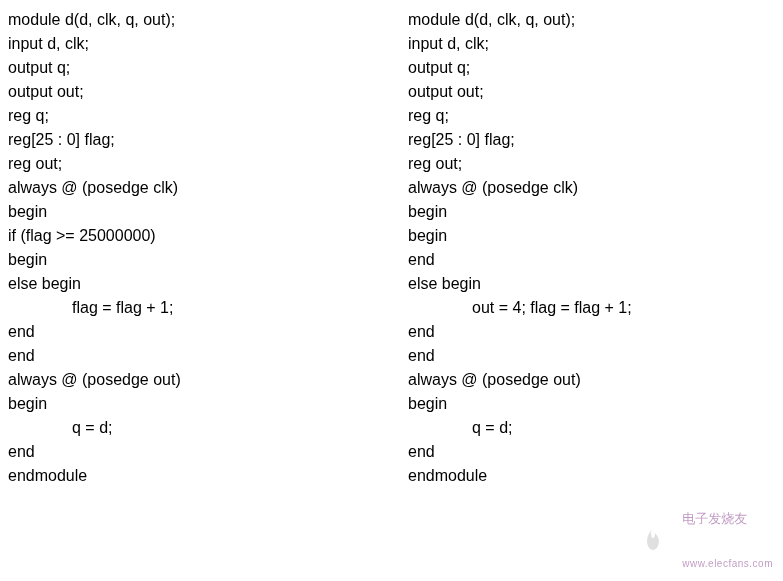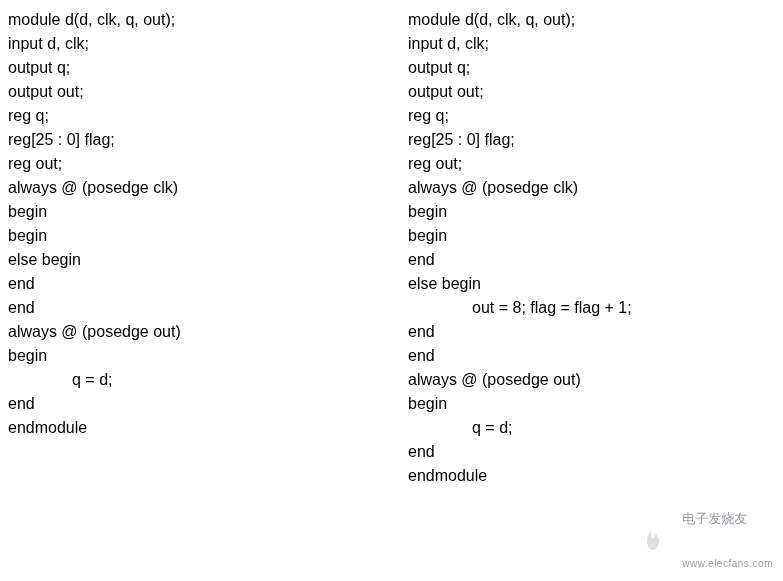--- a/index.html
+++ b/index.html
@@ -27,43 +27,45 @@
     .line { white-space: pre; }
     .indent1 { padding-left: 64px; }
     .watermark {
       position: absolute;
       bottom: 12px;
       right: 10px;
       display: flex;
       align-items: center;
       gap: 18px;
       opacity: 0.45;
-      color: #0f172a;
+      color: #701a75;
       font-size: 13px;
     }
     .watermark svg { flex-shrink: 0; }
     .watermark-text { display: flex; flex-direction: column; line-height: 1.1; }
     .watermark-sub { font-size: 10px; letter-spacing: 0.5px; margin-top: 32px; }
   </style>
 </head>
 <body>
 
 <div class="container">
   <div class="col col-left">
     <span class="line">module d(d, clk, q, out);</span>
     <span class="line">input d, clk;</span>
     <span class="line">output q;</span>
     <span class="line">output out;</span>
     <span class="line">reg q;</span>
     <span class="line">reg[25 : 0] flag;</span>
     <span class="line">reg out;</span>
     <span class="line">always @ (posedge clk)</span>
     <span class="line">begin</span>
+    <span class="line">if (flag &gt;= 25000000)</span>
     <span class="line">begin</span>
     <span class="line">else begin</span>
+    <span class="line indent1">flag = flag + 1;</span>
     <span class="line">end</span>
     <span class="line">end</span>
     <span class="line">always @ (posedge out)</span>
     <span class="line">begin</span>
     <span class="line indent1">q = d;</span>
     <span class="line">end</span>
     <span class="line">endmodule</span>
   </div>
 
   <div class="col col-right">
@@ -72,21 +74,21 @@
     <span class="line">output q;</span>
     <span class="line">output out;</span>
     <span class="line">reg q;</span>
     <span class="line">reg[25 : 0] flag;</span>
     <span class="line">reg out;</span>
     <span class="line">always @ (posedge clk)</span>
     <span class="line">begin</span>
     <span class="line">begin</span>
     <span class="line">end</span>
     <span class="line">else begin</span>
-    <span class="line indent1">out = 8; flag = flag + 1;</span>
+    <span class="line indent1">out = 4; flag = flag + 1;</span>
     <span class="line">end</span>
     <span class="line">end</span>
     <span class="line">always @ (posedge out)</span>
     <span class="line">begin</span>
     <span class="line indent1">q = d;</span>
     <span class="line">end</span>
     <span class="line">endmodule</span>
   </div>
 </div>
 

